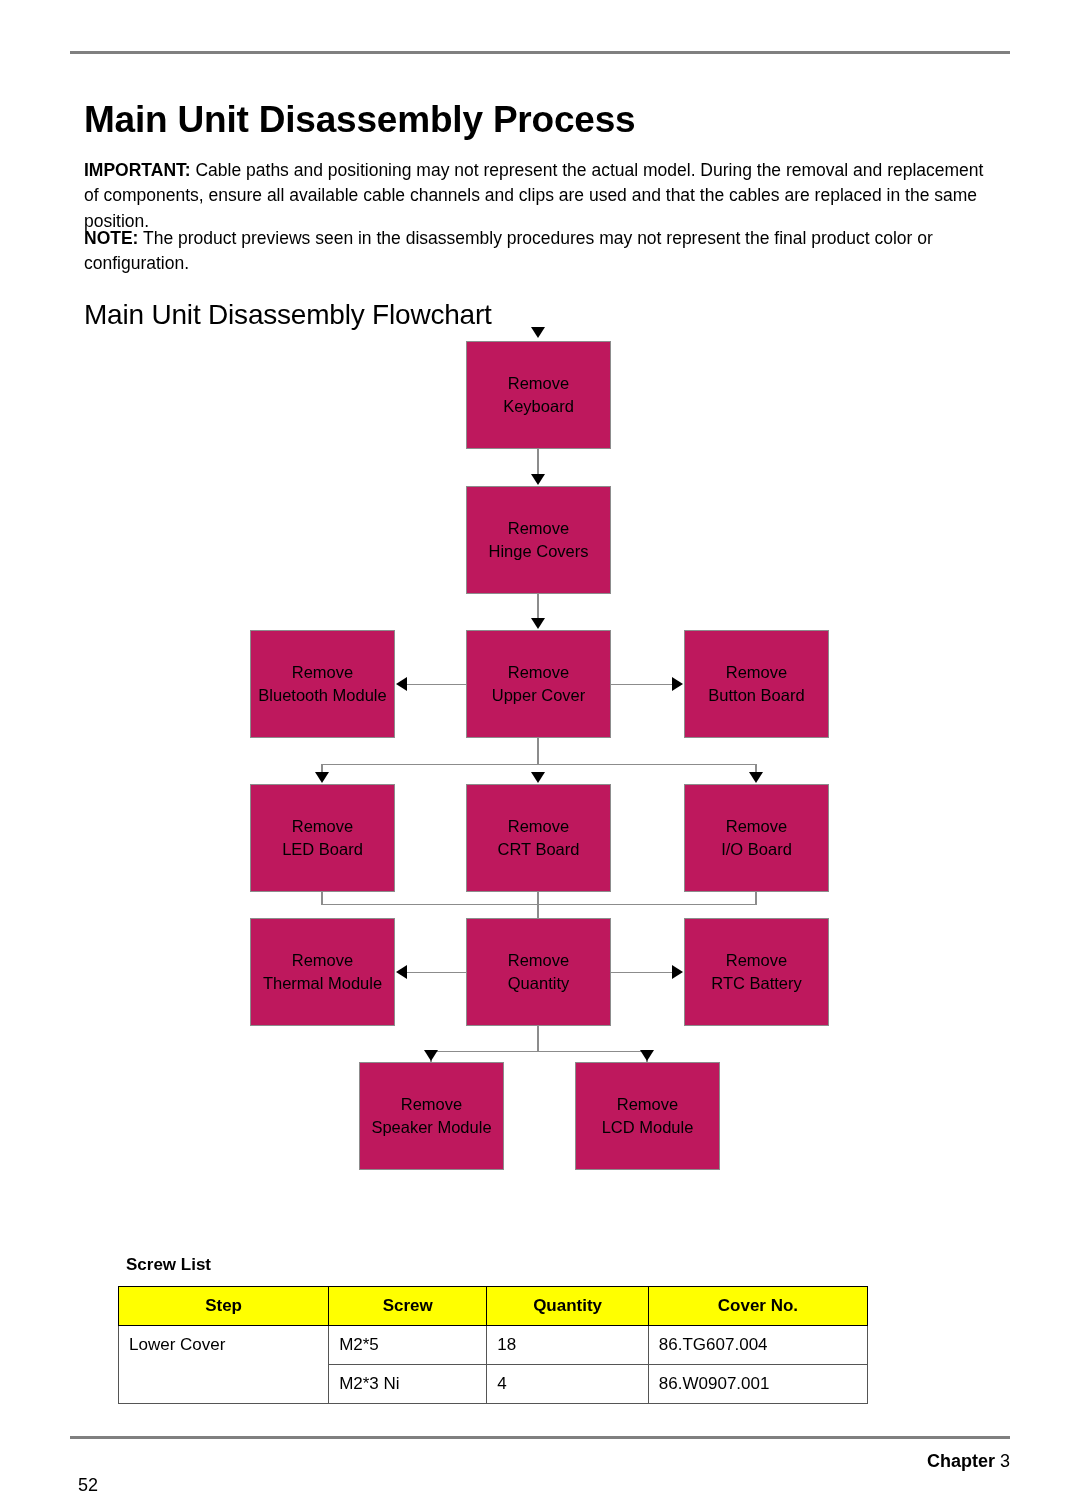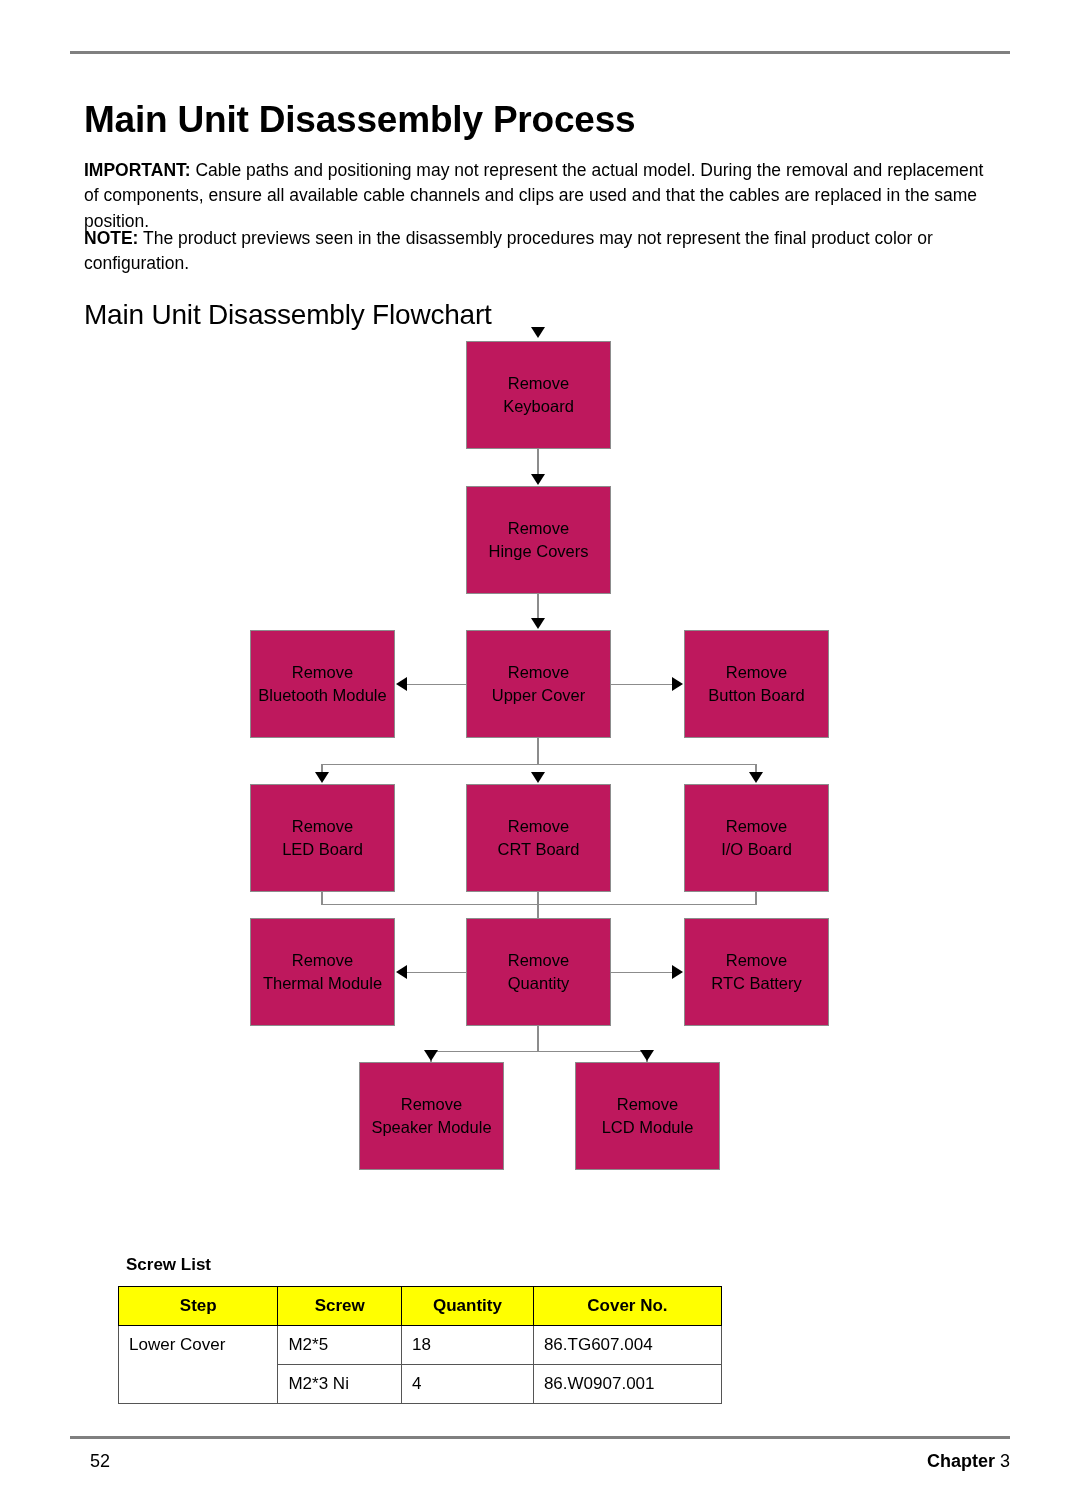--- a/index.html
+++ b/index.html
@@ -125,21 +125,21 @@
     position: absolute;
     left: 126px;
     top: 1255px;
     font-size: 17px;
     font-weight: bold;
   }
   table.screw {
     position: absolute;
     left: 118px;
     top: 1286px;
-    width: 604px;
+    width: 750px;
     border-collapse: collapse;
     font-size: 17px;
   }
   table.screw th {
     background: #ffff00;
     border: 1px solid #000000;
     font-weight: bold;
     text-align: center;
     padding: 6px 4px;
     height: 26px;
@@ -157,21 +157,21 @@
   .col-screw { width: 158px; }
   .col-qty { width: 160px; }
   .col-part { width: 218px; }
 
   
   .foot {
     position: absolute;
     top: 1451px;
     font-size: 18px;
   }
-  .foot.left  { left: 90px; }
+  .foot.left  { left: 78px; margin-top: 24px; }
   .foot.right { right: 70px; text-align: center; }
   .foot .bold { font-weight: bold; }
 </style>
 </head>
 <body>
 
 <div class="page">
 
   <div class="rule top"></div>
 

